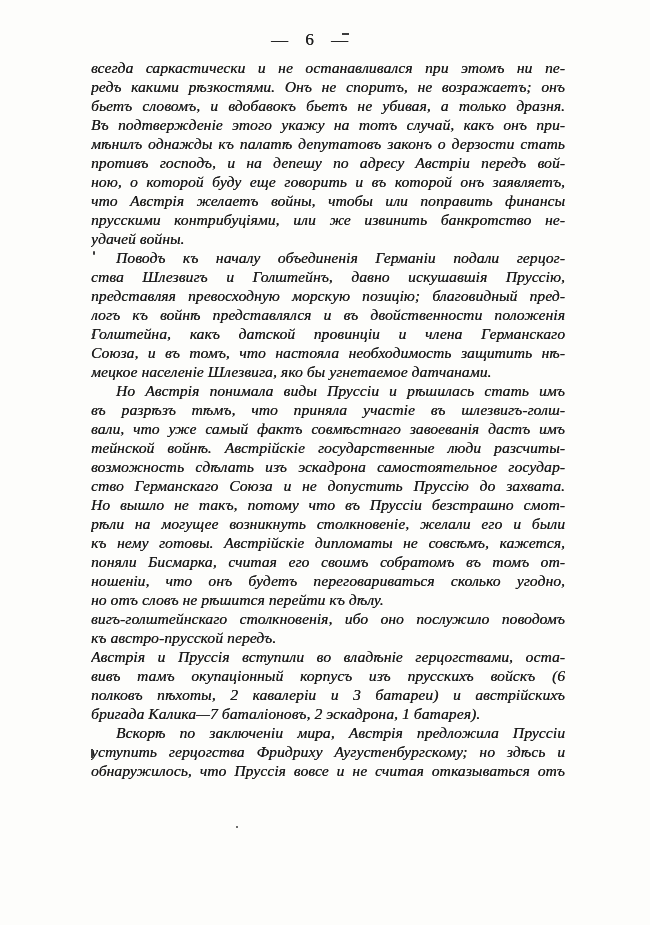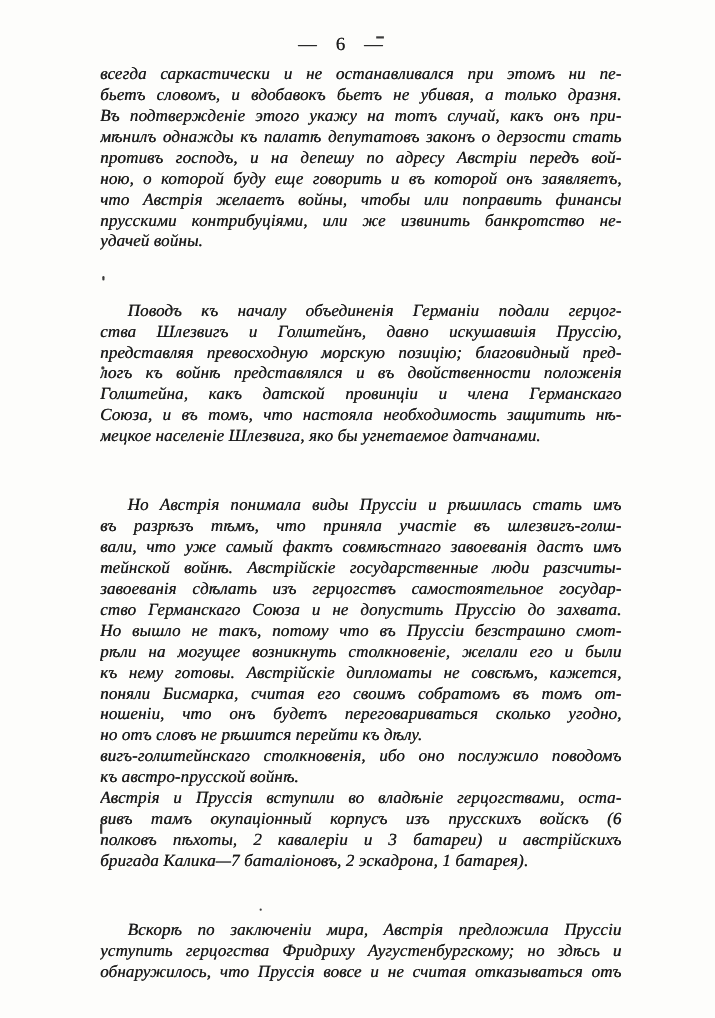--- a/index.html
+++ b/index.html
@@ -36,37 +36,38 @@
   .para { margin: 0; padding: 0; font-style: italic; }
   .ln {
     height: 19px;
     line-height: 19px;
     overflow: hidden;
     text-align: justify;
     text-align-last: justify;
     white-space: nowrap;
   }
   .ln.end { text-align-last: left; }
-  .ln.ind { padding-left: 25px; margin-top: 44px; }
+  .ln.ind { padding-left: 25px; }
   .art {
     position: absolute;
     background: #3c3c3c;
   }
 </style>
 </head>
 <body>
 
 <div class="sheet">
 
   <div class="page-header">— 6 —</div>
 
   <div class="text-block">
 
     <div class="para">
       <div class="ln">всегда саркастически и не останавливался при этомъ ни пе-</div>
+      <div class="ln">редъ какими рѣзкостями. Онъ не споритъ, не возражаетъ; онъ</div>
       <div class="ln">бьетъ словомъ, и вдобавокъ бьетъ не убивая, а только дразня.</div>
       <div class="ln">Въ подтвержденіе этого укажу на тотъ случай, какъ онъ при-</div>
       <div class="ln">мѣнилъ однажды къ палатѣ депутатовъ законъ о дерзости стать</div>
       <div class="ln">противъ господъ, и на депешу по адресу Австріи передъ вой-</div>
       <div class="ln">ною, о которой буду еще говорить и въ которой онъ заявляетъ,</div>
       <div class="ln">что Австрія желаетъ войны, чтобы или поправить финансы</div>
       <div class="ln">прусскими контрибуціями, или же извинить банкротство не-</div>
       <div class="ln end">удачей войны.</div>
     </div>
 
@@ -78,33 +79,33 @@
       <div class="ln">Голштейна, какъ датской провинціи и члена Германскаго</div>
       <div class="ln">Союза, и въ томъ, что настояла необходимость защитить нѣ-</div>
       <div class="ln end">мецкое населеніе Шлезвига, яко бы угнетаемое датчанами.</div>
     </div>
 
     <div class="para">
       <div class="ln ind">Но Австрія понимала виды Пруссіи и рѣшилась стать имъ</div>
       <div class="ln">въ разрѣзъ тѣмъ, что приняла участіе въ шлезвигъ-голш-</div>
       <div class="ln">вали, что уже самый фактъ совмѣстнаго завоеванія дастъ имъ</div>
       <div class="ln">тейнской войнѣ. Австрійскіе государственные люди разсчиты-</div>
-      <div class="ln">завоеванія сдѣлать изъ герцогствъ самостоятельное государ-</div>
+      <div class="ln">возможность сдѣлать изъ эскадрона самостоятельное государ-</div>
       <div class="ln">ство Германскаго Союза и не допустить Пруссію до захвата.</div>
       <div class="ln">Но вышло не такъ, потому что въ Пруссіи безстрашно смот-</div>
       <div class="ln">рѣли на могущее возникнуть столкновеніе, желали его и были</div>
       <div class="ln">къ нему готовы. Австрійскіе дипломаты не совсѣмъ, кажется,</div>
       <div class="ln">поняли Бисмарка, считая его своимъ собратомъ въ томъ от-</div>
       <div class="ln">ношеніи, что онъ будетъ переговариваться сколько угодно,</div>
       <div class="ln end">но отъ словъ не рѣшится перейти къ дѣлу.</div>
     </div>
 
     <div class="para">
       <div class="ln">вигъ-голштейнскаго столкновенія, ибо оно послужило поводомъ</div>
-      <div class="ln end">къ австро-прусской войнѣ.</div>
+      <div class="ln end">къ австро-прусской передъ.</div>
     </div>
 
     <div class="para">
       <div class="ln">Австрія и Пруссія вступили во владѣніе герцогствами, оста-</div>
       <div class="ln">вивъ тамъ окупаціонный корпусъ изъ прусскихъ войскъ (6</div>
       <div class="ln">полковъ пѣхоты, 2 кавалеріи и 3 батареи) и австрійскихъ</div>
       <div class="ln end">бригада Калика—7 баталіоновъ, 2 эскадрона, 1 батарея).</div>
     </div>
 
     <div class="para">

